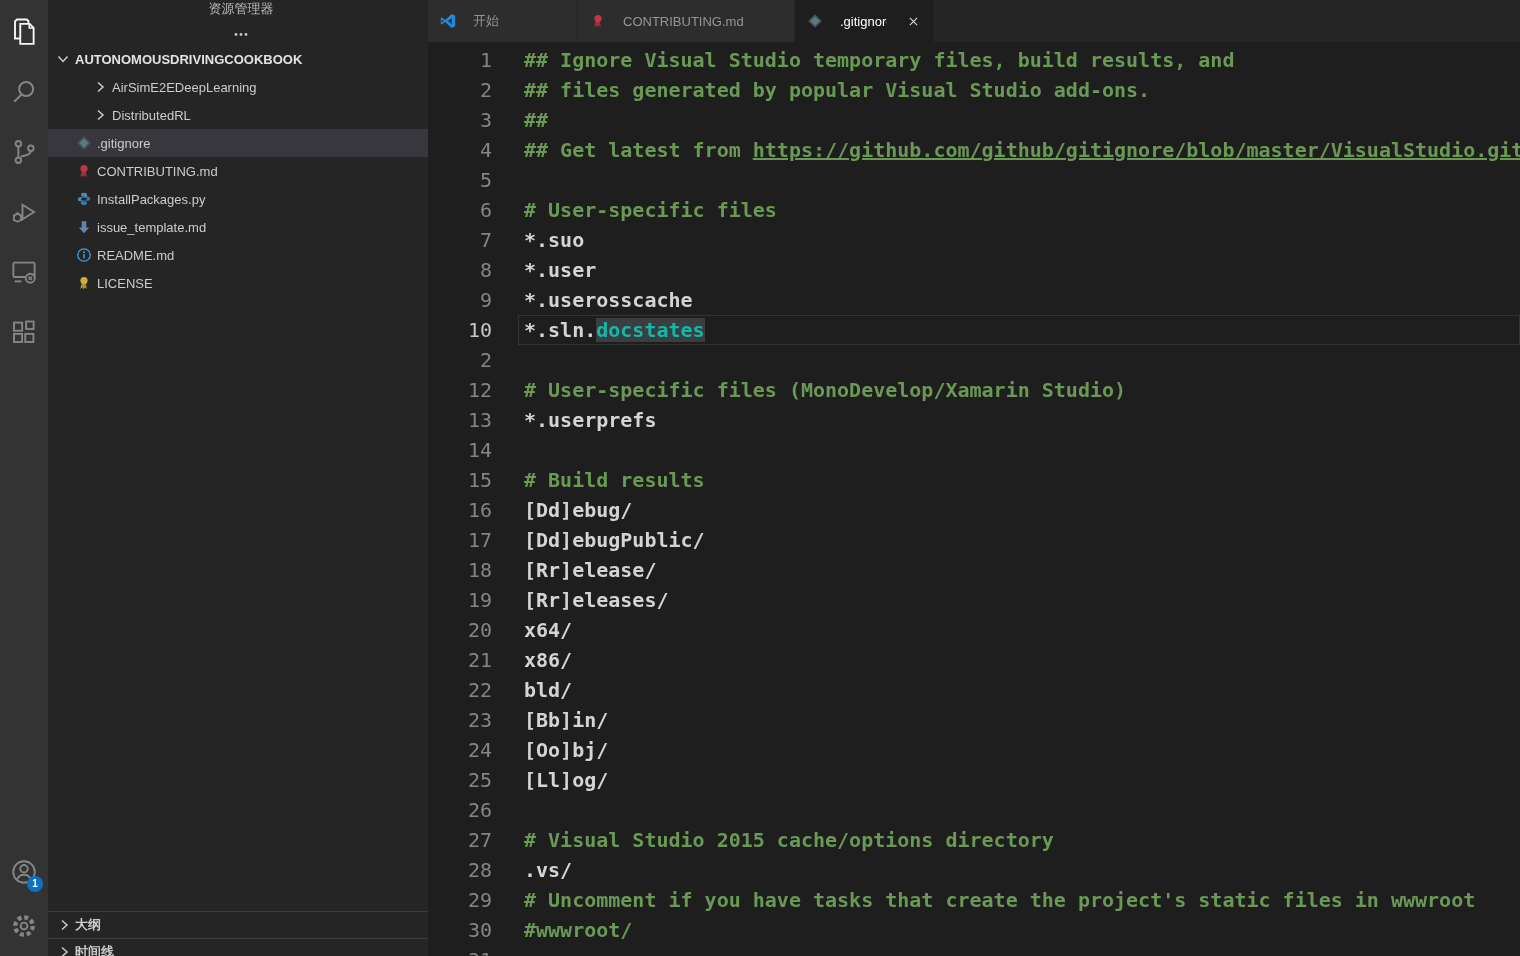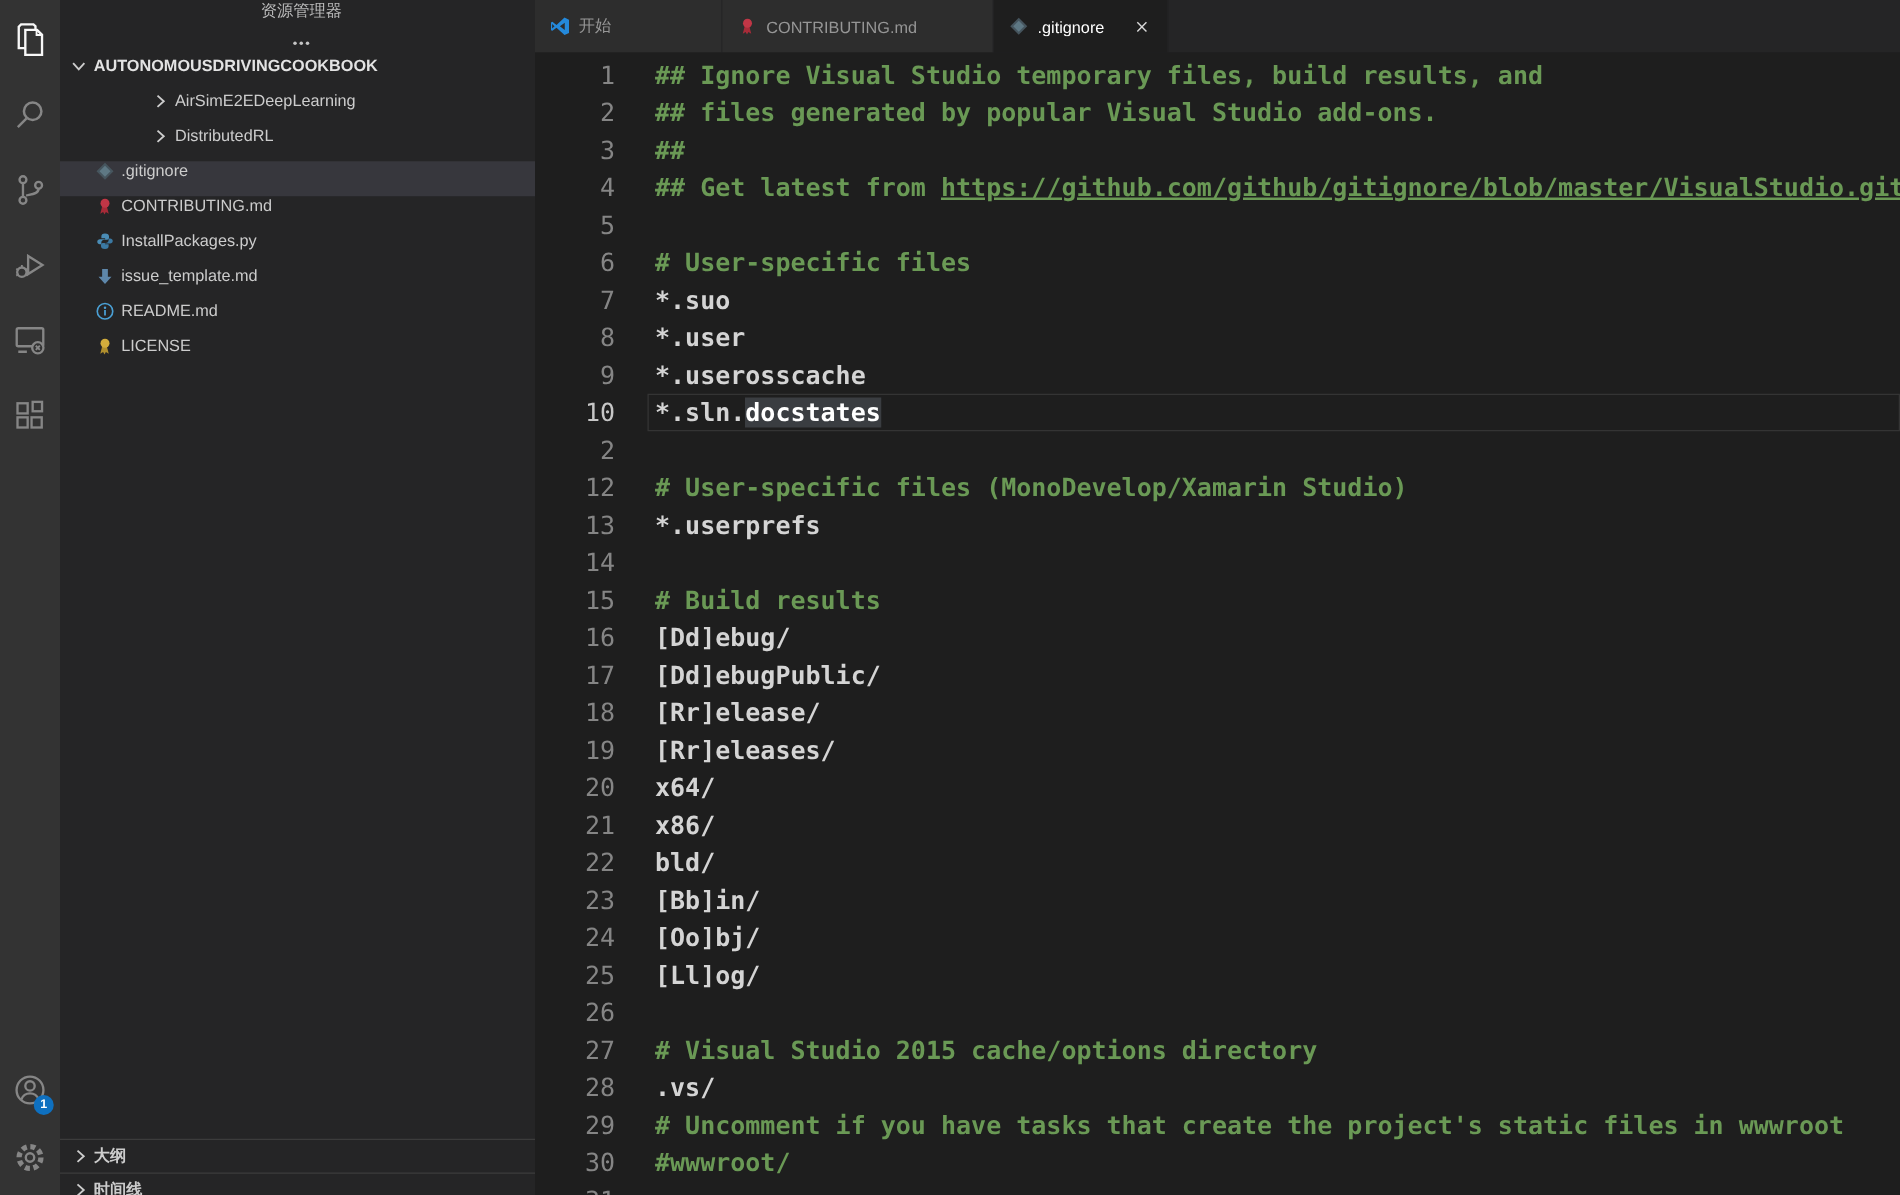--- a/index.html
+++ b/index.html
@@ -19,42 +19,42 @@
               border-radius:8px; background:#0e70c0; color:#ffffff; font-size:10px;
               line-height:16px; text-align:center; font-weight:bold; }
 
   
   .sidebar { position:relative; width:380px; background:#252526; flex:none; overflow:hidden; }
   .sidebar-title { height:45px; display:flex; align-items:center; padding:0 14px 0 20px;
                    color:#bbbbbb; font-size:13px;flex-direction:column; }
   .sidebar-title .spacer { flex:1; }
   .more-btn { color:#c5c5c5; cursor:pointer; width:20px; height:20px; display:flex;
               align-items:center; justify-content:center; }
-  .tree-row { height:28px; display:flex; align-items:flex-start; color:#cccccc; font-size:13px;
+  .tree-row { height:28px; display:flex; align-items:center; color:#cccccc; font-size:13px;
               cursor:pointer; white-space:nowrap; }
   .tree-row.selected { background:#37373d; }
   .tree-row.root { padding-left:7px; font-weight:bold; color:#e3e3e3; }
-  .tree-row.folder { padding-left:44px;margin-left:28px; }
+  .tree-row.folder { padding-left:44px; }
   .tree-row.file { padding-left:28px; }
   .tw { width:16px; height:16px; margin-right:4px; flex:none; display:flex; align-items:center;
         justify-content:center; color:#cccccc; }
   .tw svg { width:16px; height:16px; display:block; }
   .fi { width:16px; height:16px; margin-right:5px; flex:none; display:flex; align-items:center;
         justify-content:center; }
   .fi svg { width:16px; height:16px; display:block; }
   .sidebar-panels { position:absolute; left:0; top:911px; width:100%; }
   .panel-row { height:27px; display:flex; align-items:center; padding-left:8px;
                border-top:1px solid #3c3c3c; color:#cccccc; font-size:13px; font-weight:bold;
                cursor:pointer; }
   .panel-row .tw { margin-right:3px; }
 
   
   .editor-group { flex:1; display:flex; flex-direction:column; min-width:0; }
   .tabbar { height:42px; background:#252526; display:flex; flex:none; }
-  .tab { height:42px; display:flex; align-items:center; padding:0 12px; gap:7px;
+  .tab { height:42px; display:flex; align-items:center; padding:0 12px; gap:17px;
          background:#2d2d2d; color:#969696; font-size:13px; cursor:pointer;
          border-right:1px solid #252526; white-space:nowrap; }
   .tabbar .tab:nth-child(1) { width:150px; }
   .tabbar .tab:nth-child(2) { width:217px; }
   .tabbar .tab:nth-child(3) { width:140px; }
   .tab.active { background:#1e1e1e; color:#ffffff; }
   .tab .fi { margin-right:0; }
   .tab-label { flex:1; overflow:hidden; }
   .tab-close { width:18px; height:18px; display:flex; align-items:center; justify-content:center;
                color:#d8d8d8; border-radius:3px; cursor:pointer; }
@@ -66,21 +66,21 @@
   .code-scroll { position:absolute; inset:0; padding-top:3px; }
   .code-line { position:relative; height:30px; line-height:30px; white-space:pre; }
   .ln { position:absolute; left:0; top:0; width:64px; text-align:right; color:#858585; }
   .code-line.current .ln { color:#c6c6c6; }
   .cl-box { position:absolute; left:90px; right:0; top:0; height:30px;
             border:1px solid #343434; }
   .code-text { position:absolute; left:96px; top:0;font-weight:bold; }
   .seg-comment { color:#6a9955; }
   .seg-plain { color:#d4d4d4; }
   .seg-link { color:#6a9955; text-decoration:underline; cursor:pointer; }
-  .seg-selection { color:#ffffff; background:#3a3d41; }
+  .seg-selection { color:#14b8a6; background:#3a3d41; }
 </style>
 </head>
 <body>
 
 <div class="app">
 
   <div class="activitybar">
     <div id="activity-top">
         <div class="ab-item active">
           <span>

